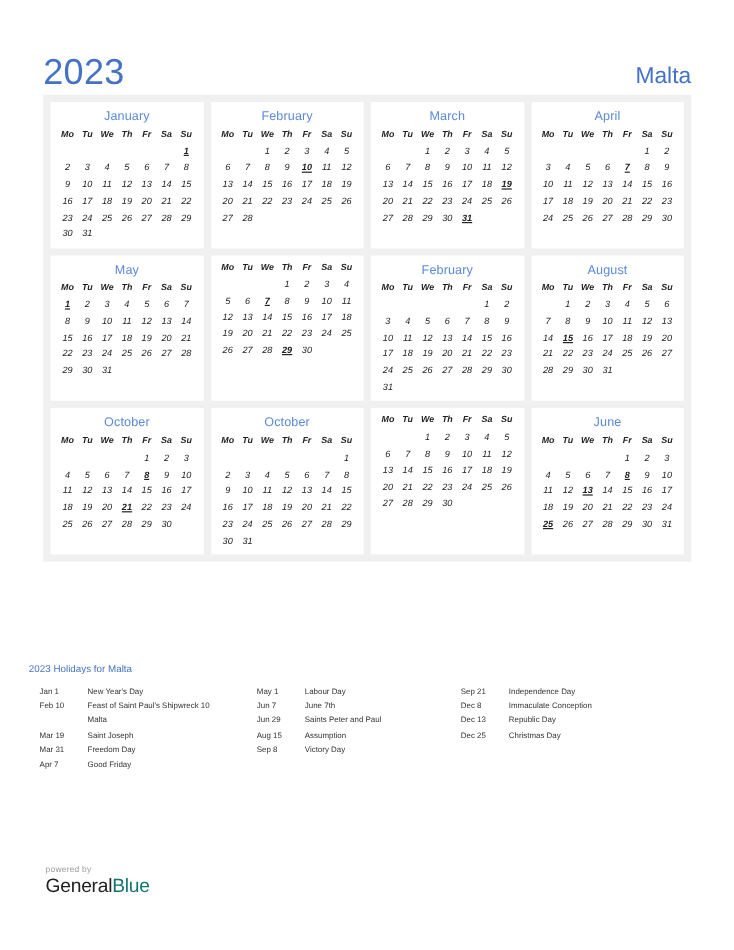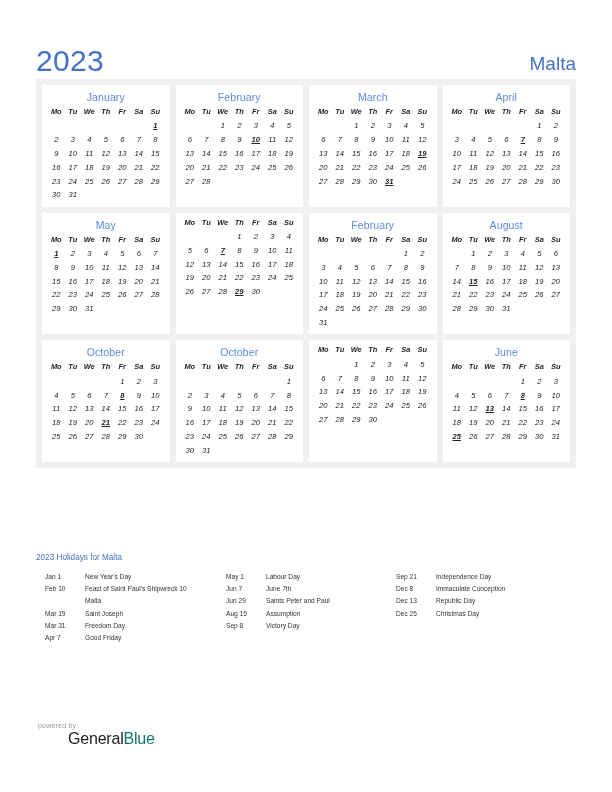--- a/index.html
+++ b/index.html
@@ -94,21 +94,21 @@
   td.holiday {
     color: #e60000;
     font-weight: bold;
     text-decoration: underline;
   }
   td.blank { color: transparent; }
 
   
   .legend {
     position: absolute;
-    left: 36px;
+    left: 24px;
     top: 553px;
     width: 540px;
   }
   .legend-title {
     color: #4472c4;
     font-size: 8.2px;
     margin-bottom: 9px;
   }
   .legend-cols {
     display: grid;
@@ -144,21 +144,21 @@
   .powered {
     font-size: 7px;
     color: #9a9a9a;
     letter-spacing: 0.2px;
     margin-bottom: 1px;
   }
   .brand {
     font-size: 16px;
     letter-spacing: -0.2px;
   }
-  .brand .b1 { color: #222222; margin-left: 30px; }
+  .brand .b1 { color: #222222; }
   .brand .b2 { color: #0f766e; }
 </style>
 </head>
 <body>
 
 <div class="page">
 
   <div class="header">
     <div class="year-title">2023</div>
     <div class="country-title">Malta</div>

